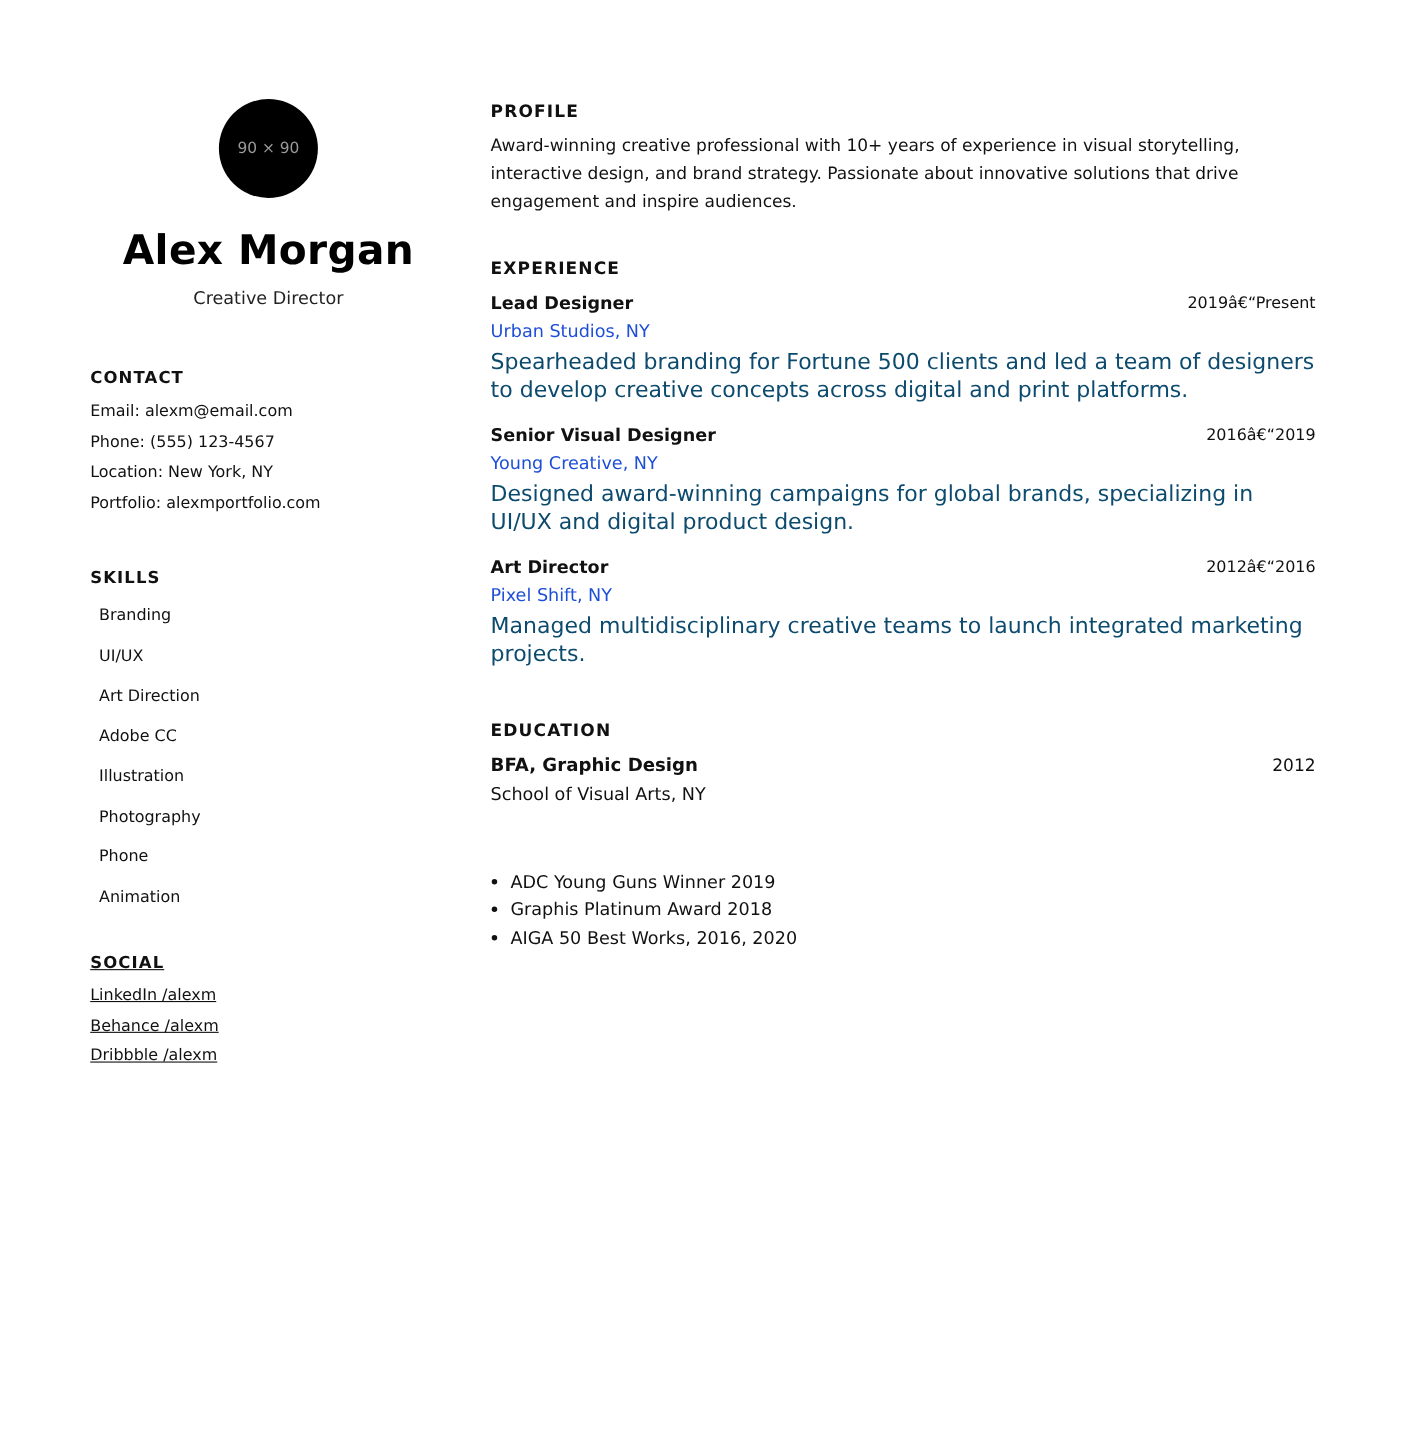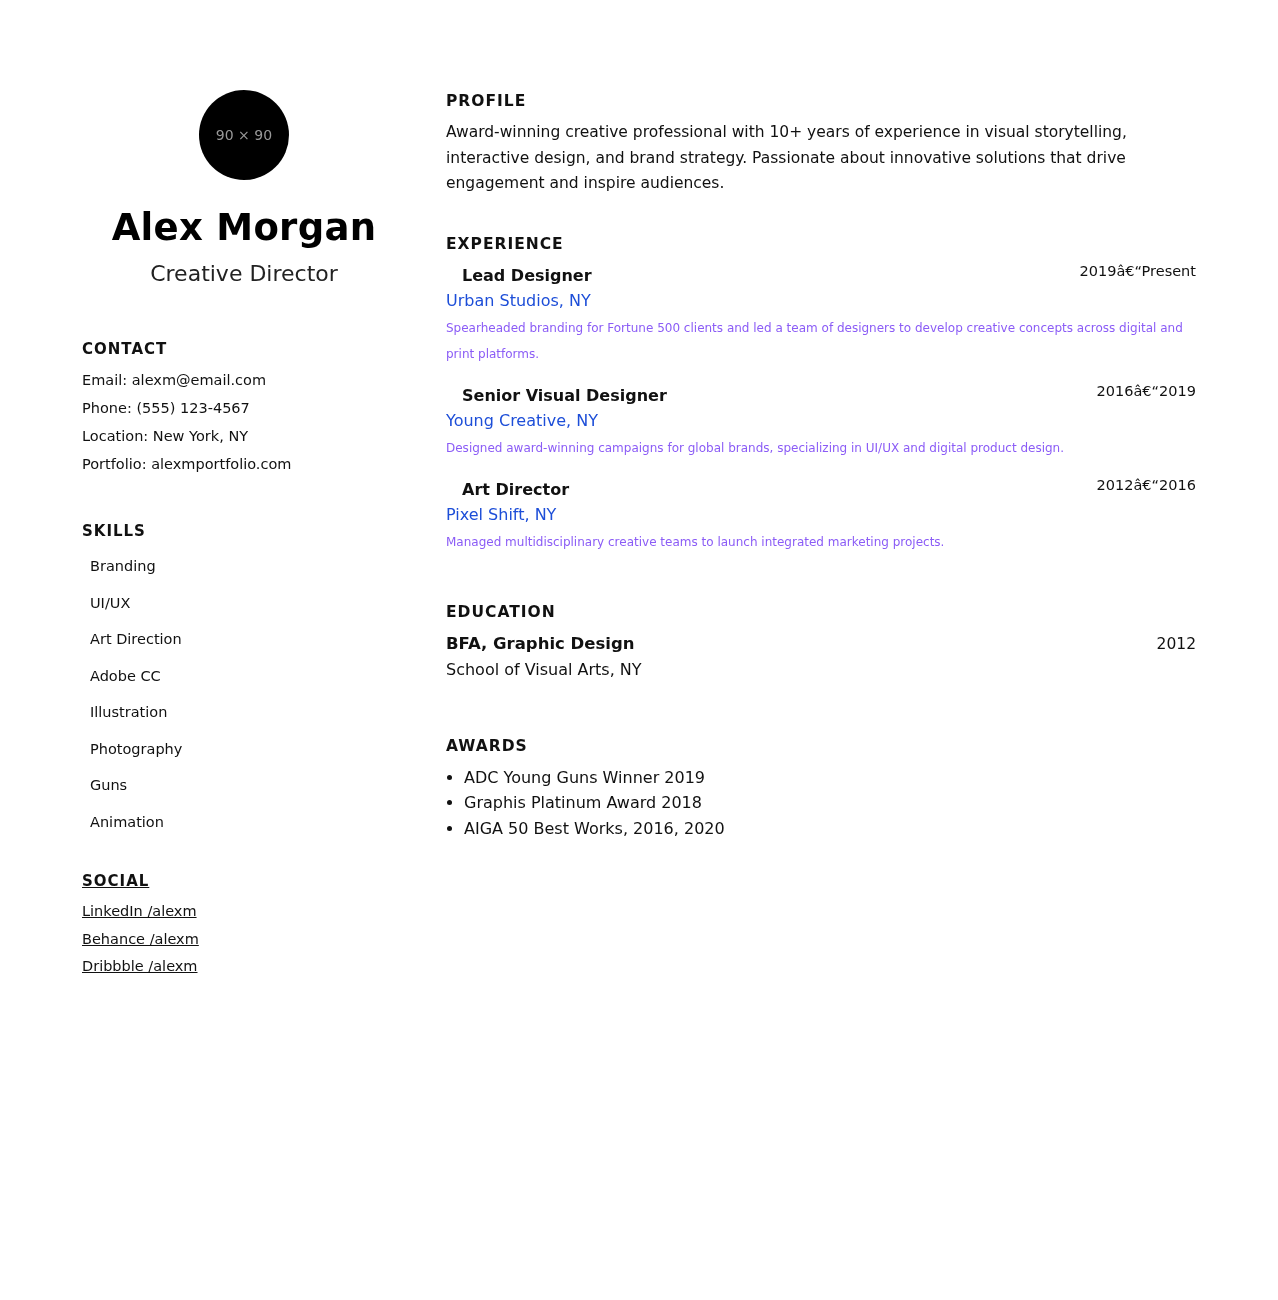--- a/index.html
+++ b/index.html
@@ -41,21 +41,21 @@
     .name {
       text-align: center;
       font-size: 37px;
       font-weight: bold;
       color: #000;
       margin-top: 26px;
       letter-spacing: 0.3px;
     }
     .title {
       text-align: center;
-      font-size: 22px;
+      font-size: 16px;
       color: #222;
       margin-top: 12px;
     }
     .side-heading {
       font-size: 15px;
       font-weight: bold;
       letter-spacing: 1px;
       color: #111;
       margin-bottom: 8px;
     }
@@ -103,42 +103,41 @@
     .profile-text {
       font-size: 15.5px;
       line-height: 25.5px;
       color: #111;
     }
     .experience { margin-top: 38px; }
     .job { margin-bottom: 16px; }
     .job-head {
       display: flex;
       justify-content: space-between;
-      align-items: flex-start;
-      margin-left: 16px;
+      align-items: center;
     }
     .job-title {
       font-size: 16px;
       font-weight: bold;
       color: #111;
       line-height: 26px;
     }
     .job-dates {
       font-size: 14.5px;
       color: #111;
     }
     .job-company {
       font-size: 16px;
       color: #1d4ed8;
       line-height: 24px;
     }
     .job-desc {
-      font-size: 12px;
-      line-height: 26px;
-      color: #8b5cf6;
+      font-size: 20px;
+      line-height: 26px;
+      color: #0c4a6e;
       margin-top: 2px;
     }
     .education { margin-top: 48px; }
     .edu-head {
       display: flex;
       justify-content: space-between;
       align-items: baseline;
     }
     .edu-degree {
       font-size: 16.5px;
@@ -187,21 +186,21 @@
 
     <section class="skills">
       <div class="side-heading">SKILLS</div>
       <div class="skill-list">
         <span class="skill">Branding</span>
         <span class="skill">UI/UX</span>
         <span class="skill">Art Direction</span>
         <span class="skill">Adobe CC</span>
         <span class="skill">Illustration</span>
         <span class="skill">Photography</span>
-        <span class="skill">Guns</span>
+        <span class="skill">Phone</span>
         <span class="skill">Animation</span>
       </div>
     </section>
 
     <section class="social">
       <div class="side-heading">SOCIAL</div>
       <div class="social-line">LinkedIn /alexm</div>
       <div class="social-line">Behance /alexm</div>
       <div class="social-line">Dribbble /alexm</div>
     </section>
@@ -247,21 +246,20 @@
     <section class="education">
       <div class="section-heading">EDUCATION</div>
       <div class="edu-head">
         <span class="edu-degree">BFA, Graphic Design</span>
         <span class="edu-year">2012</span>
       </div>
       <div class="edu-school">School of Visual Arts, NY</div>
     </section>
 
     <section class="awards">
-      <div class="section-heading">AWARDS</div>
       <ul class="award-list">
         <li>ADC Young Guns Winner 2019</li>
         <li>Graphis Platinum Award 2018</li>
         <li>AIGA 50 Best Works, 2016, 2020</li>
       </ul>
     </section>
   </main>
 </div>
 
 </body></html>

